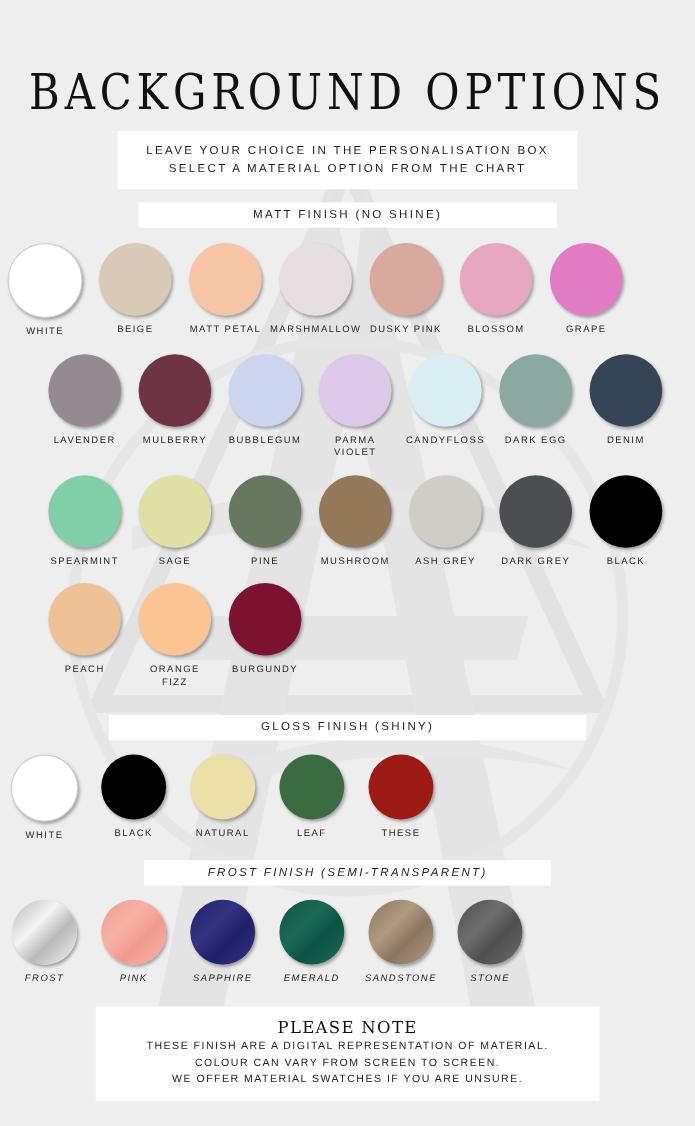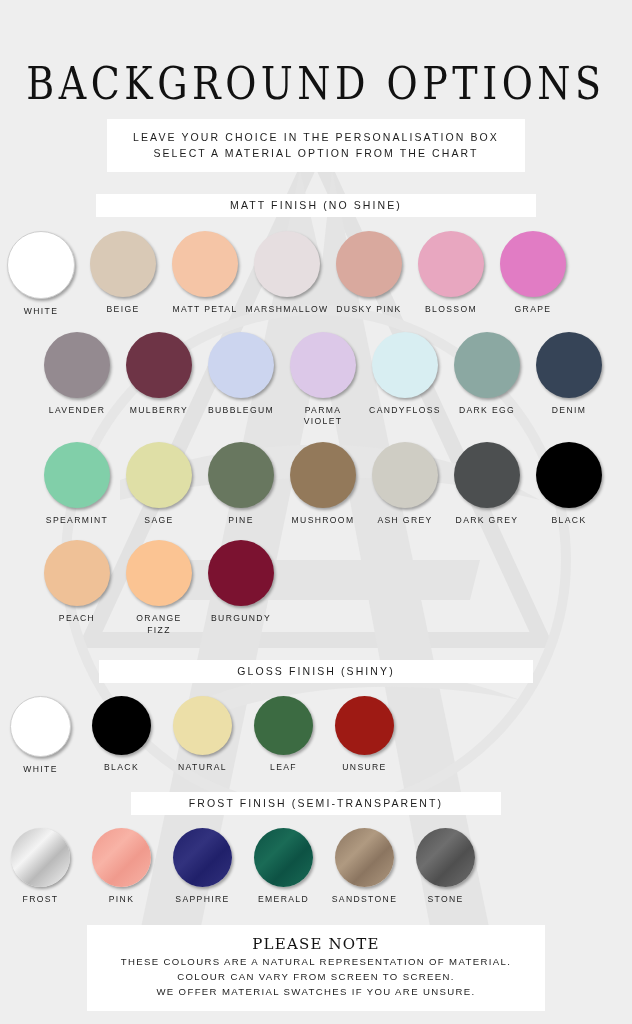--- a/index.html
+++ b/index.html
@@ -59,23 +59,23 @@
     padding: 10px 4px 11px;
   }
   .banner-intro .line {
     font-size: 10.5px;
     letter-spacing: 2.1px;
     line-height: 16px;
     white-space: nowrap;
   }
 
   .section-banner {
-    width: 440px;
+    width: 380px;
     padding: 5px 4px 6px;
-    margin-top: 22px;
+    margin-top: 12px;
     font-size: 10.5px;
     letter-spacing: 2.1px;
     white-space: nowrap;
   }
   .section-banner.gloss { width: 434px; margin-top: 0; }
   .section-banner.frost { width: 370px; margin-top: 0; }
 
   
   .row {
     display: flex;
@@ -112,21 +112,21 @@
   .gloss-row, .frost-row {
     margin-top: 13px;
   }
   .gloss-row .cell, .frost-row .cell { width: 81px; }
   .gloss-row .swatch, .frost-row .swatch {
     width: 59px;
     height: 59px;
   }
 
   .gloss-block { margin-top: 24px; }
-  .frost-block { margin-top: 16px; }
+  .frost-block { margin-top: 16px; font-style: italic; }
 
   
   .note {
     width: 458px;
     margin: 20px auto 0;
     background: #ffffff;
     text-align: center;
     padding: 9px 6px 12px;
     box-sizing: border-box;
   }
@@ -300,21 +300,21 @@
       <div class="cell">
         <div class="swatch" title="NATURAL" style="background: rgb(236, 223, 168);"></div>
         <div class="label">NATURAL</div>
       </div>
       <div class="cell">
         <div class="swatch" title="LEAF" style="background: rgb(60, 107, 66);"></div>
         <div class="label">LEAF</div>
       </div>
       <div class="cell">
         <div class="swatch" title="CHERRY" style="background: rgb(158, 26, 20);"></div>
-        <div class="label">UNSURE</div>
+        <div class="label">THESE</div>
       </div>
     </div>
   </div>
 
   <div class="frost-block">
     <div class="banner section-banner frost">FROST FINISH (SEMI-TRANSPARENT)</div>
     <div class="row frost-row">
       <div class="cell">
         <div class="swatch" title="FROST" style="background: linear-gradient(135deg, rgb(185, 185, 185) 0%, rgb(244, 244, 244) 38%, rgb(185, 185, 185) 62%, rgb(244, 244, 244) 100%);"></div>
         <div class="label">FROST</div>
@@ -337,18 +337,18 @@
       </div>
       <div class="cell">
         <div class="swatch" title="STONE" style="background: linear-gradient(135deg, rgb(79, 79, 79) 0%, rgb(110, 110, 110) 38%, rgb(79, 79, 79) 62%, rgb(110, 110, 110) 100%);"></div>
         <div class="label">STONE</div>
       </div>
     </div>
   </div>
 
   <div class="note">
     <div class="note-title">PLEASE NOTE</div>
-    <div class="line">THESE COLOURS ARE A NATURAL REPRESENTATION OF MATERIAL.</div>
+    <div class="line">THESE FINISH ARE A DIGITAL REPRESENTATION OF MATERIAL.</div>
     <div class="line">COLOUR CAN VARY FROM SCREEN TO SCREEN.</div>
     <div class="line">WE OFFER MATERIAL SWATCHES IF YOU ARE UNSURE.</div>
   </div>
 
 </div>
 
 </body></html>

